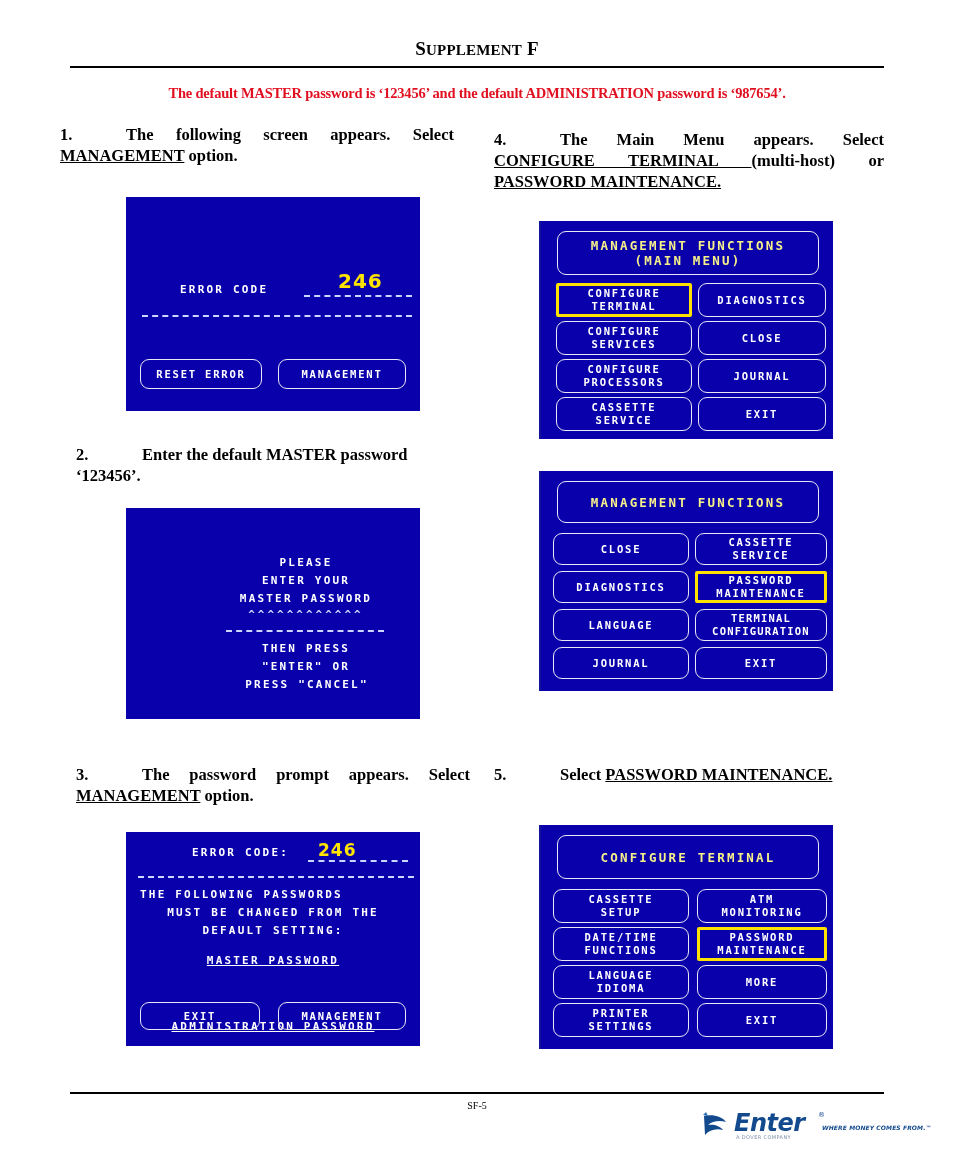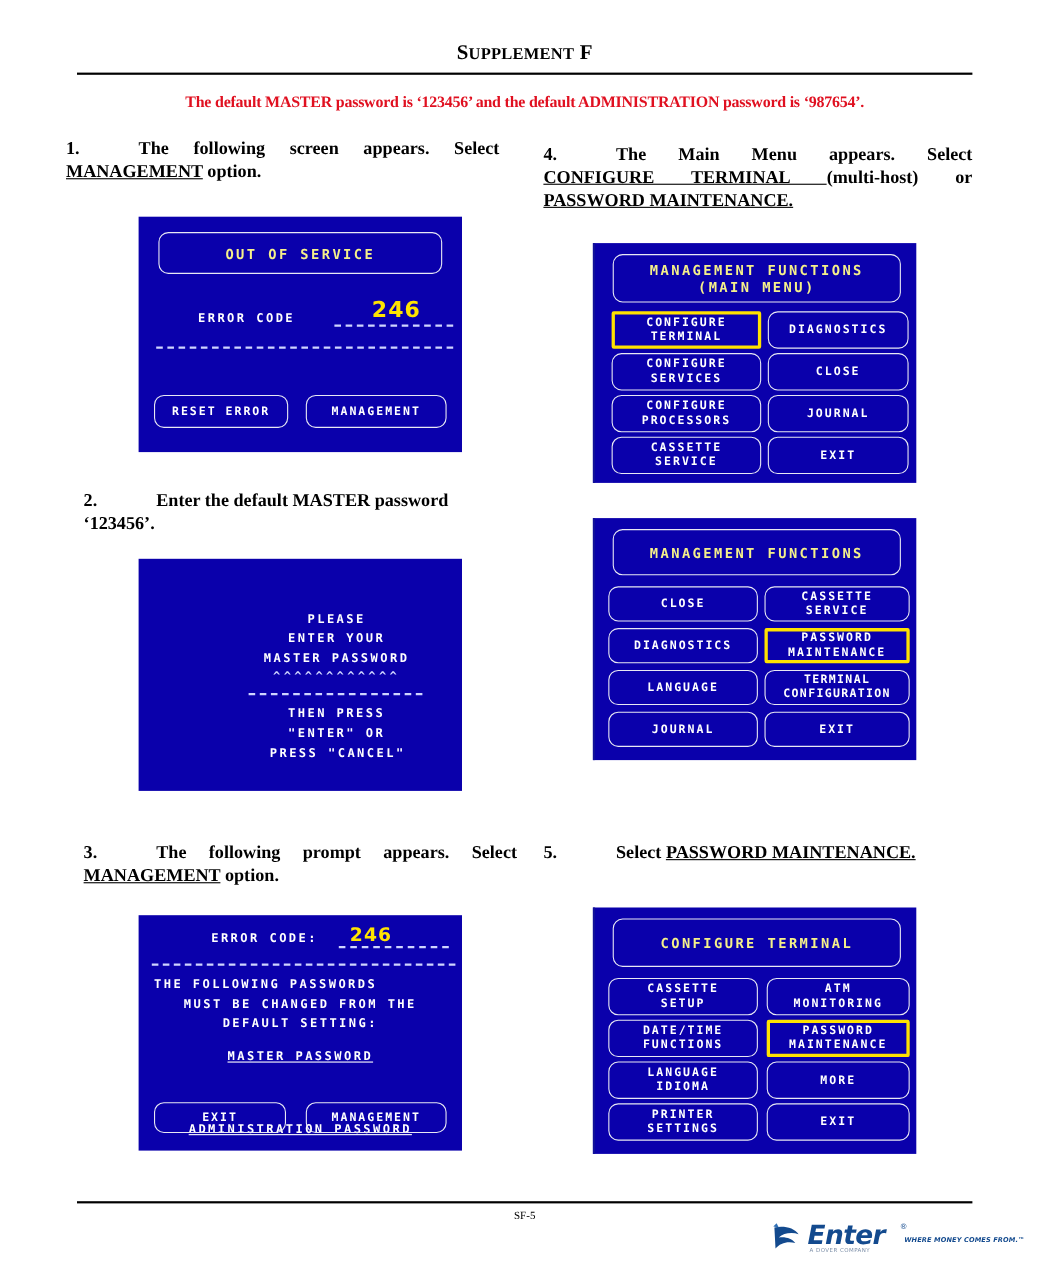--- a/index.html
+++ b/index.html
@@ -226,35 +226,32 @@
 
   <div class="step step-1">
     <span class="num">1.</span><span>The following screen appears.  Select </span><span class="u">MANAGEMENT</span><span> option.</span>
   </div>
 
   <div class="step step-2">
     <span class="num">2.</span><span>Enter the default MASTER password ‘123456’.</span>
   </div>
 
   <div class="step step-3">
-    <span class="num">3.</span><span>The following prompt appears.  Select </span><span class="u">MANAGEMENT</span><span> option.</span>
+    <span class="num">3.</span><span>The password prompt appears.  Select </span><span class="u">MANAGEMENT</span><span> option.</span>
   </div>
 
   <div class="step step-4">
     <span class="num">4.</span><span>The Main Menu appears.  Select </span><span class="u">CONFIGURE TERMINAL </span><span>(multi-host) or </span><span class="u">PASSWORD MAINTENANCE.</span>
   </div>
 
   <div class="step step-5">
     <span class="num">5.</span><span>Select </span><span class="u">PASSWORD MAINTENANCE.</span>
   </div>
 
   <div class="atm" style="left:126px; top:197px; width:294px; height:214px;">
-    <div class="atm-title" style="left:18px; top:14px; width:258px; height:38px;">
-      <span>OUT OF SERVICE</span>
-    </div>
 
     <div class="atm-line" style="left:54px; top:86px;">ERROR CODE</div>
     <div class="bigcode" style="left:212px; top:72px;">246</div>
     <div class="dashrow" style="left:178px; top:98px; width:108px;"></div>
     <div class="dashrow" style="left:16px; top:118px; width:270px;"></div>
 
     <div class="btn" style="left:14px; top:162px; width:122px; height:30px;">
       <span>RESET ERROR</span>
     </div>
     <div class="btn" style="left:152px; top:162px; width:128px; height:30px;">

